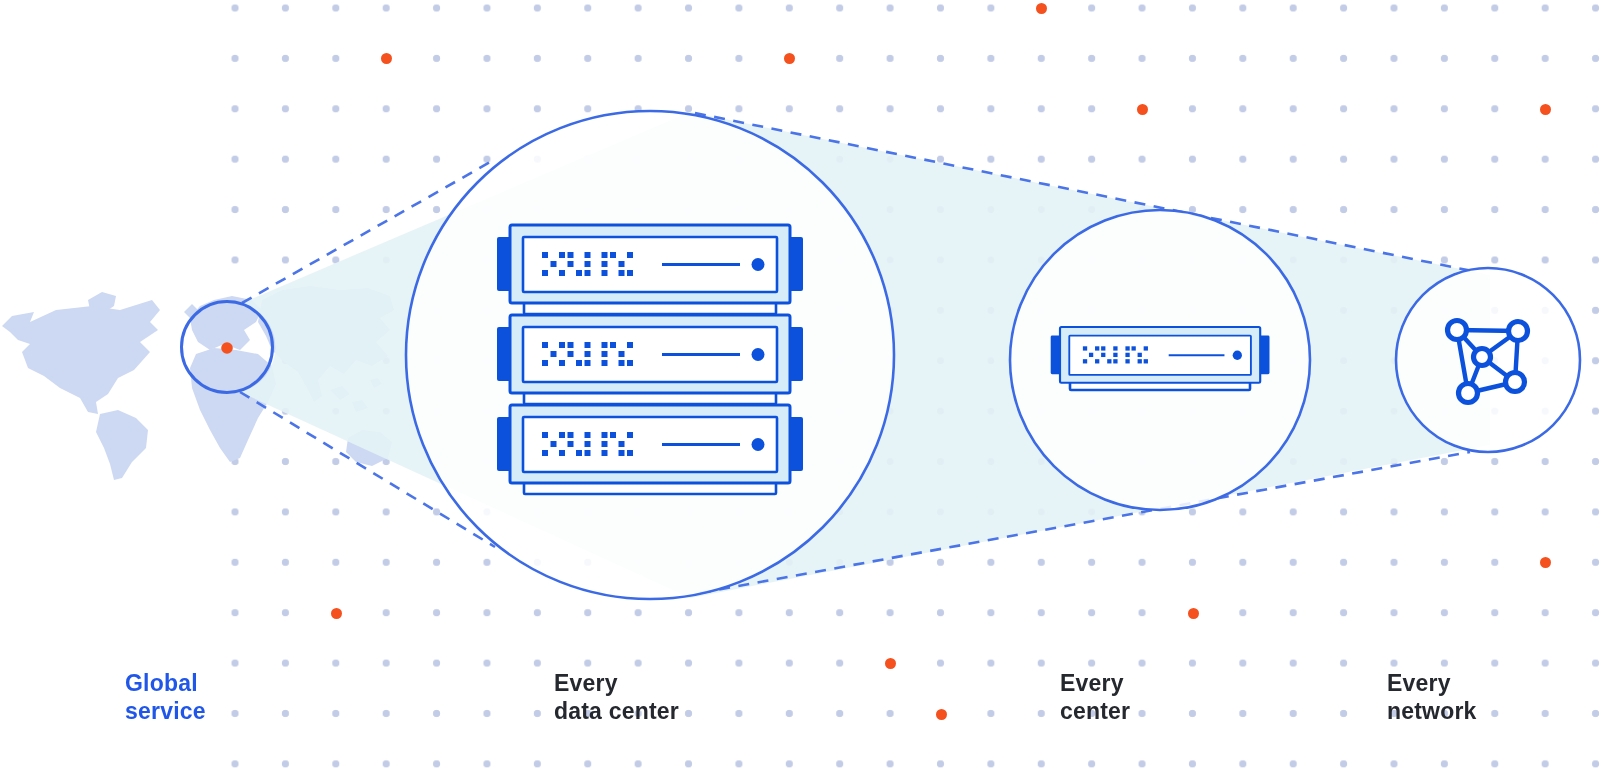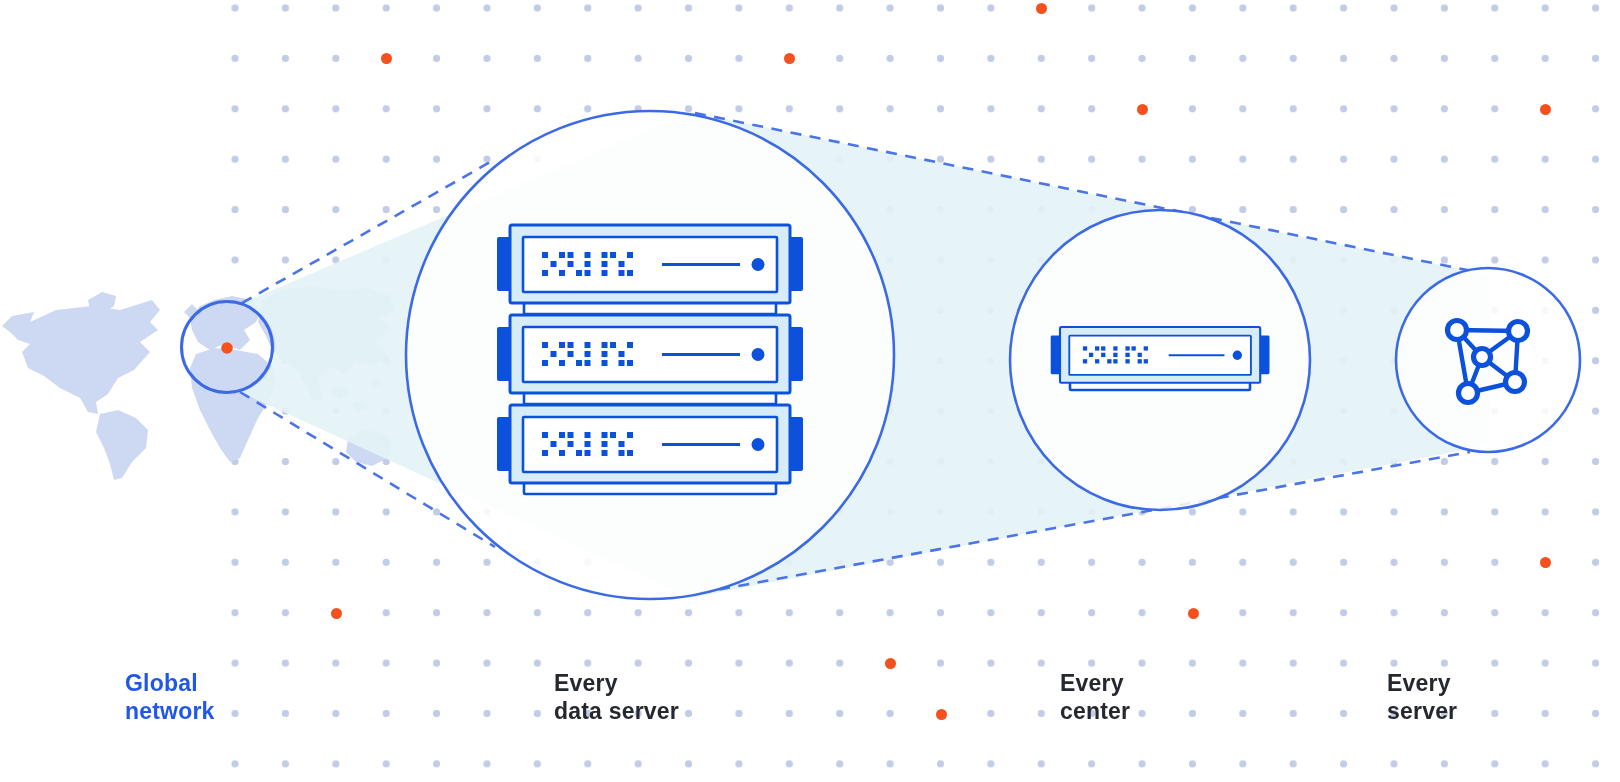--- a/index.html
+++ b/index.html
@@ -161,28 +161,28 @@
       <circle class="net-node" cx="1457" cy="330" r="9.5"></circle>
       <circle class="net-node" cx="1518" cy="331" r="9.5"></circle>
       <circle class="net-node" cx="1515" cy="382" r="9.5"></circle>
       <circle class="net-node" cx="1468" cy="393" r="9.5"></circle>
       <circle class="net-node" cx="1482" cy="357" r="8.5"></circle>
     </g>
   </svg>
 
   <div class="caption blue" style="left:125px">
     <span>Global</span><br>
-    <span>network</span>
+    <span>service</span>
   </div>
   <div class="caption" style="left:554px">
     <span>Every</span><br>
-    <span>data server</span>
+    <span>data center</span>
   </div>
   <div class="caption" style="left:1060px">
     <span>Every</span><br>
     <span>center</span>
   </div>
   <div class="caption" style="left:1387px">
     <span>Every</span><br>
-    <span>server</span>
+    <span>network</span>
   </div>
 
 </div>
 
 </body></html>

